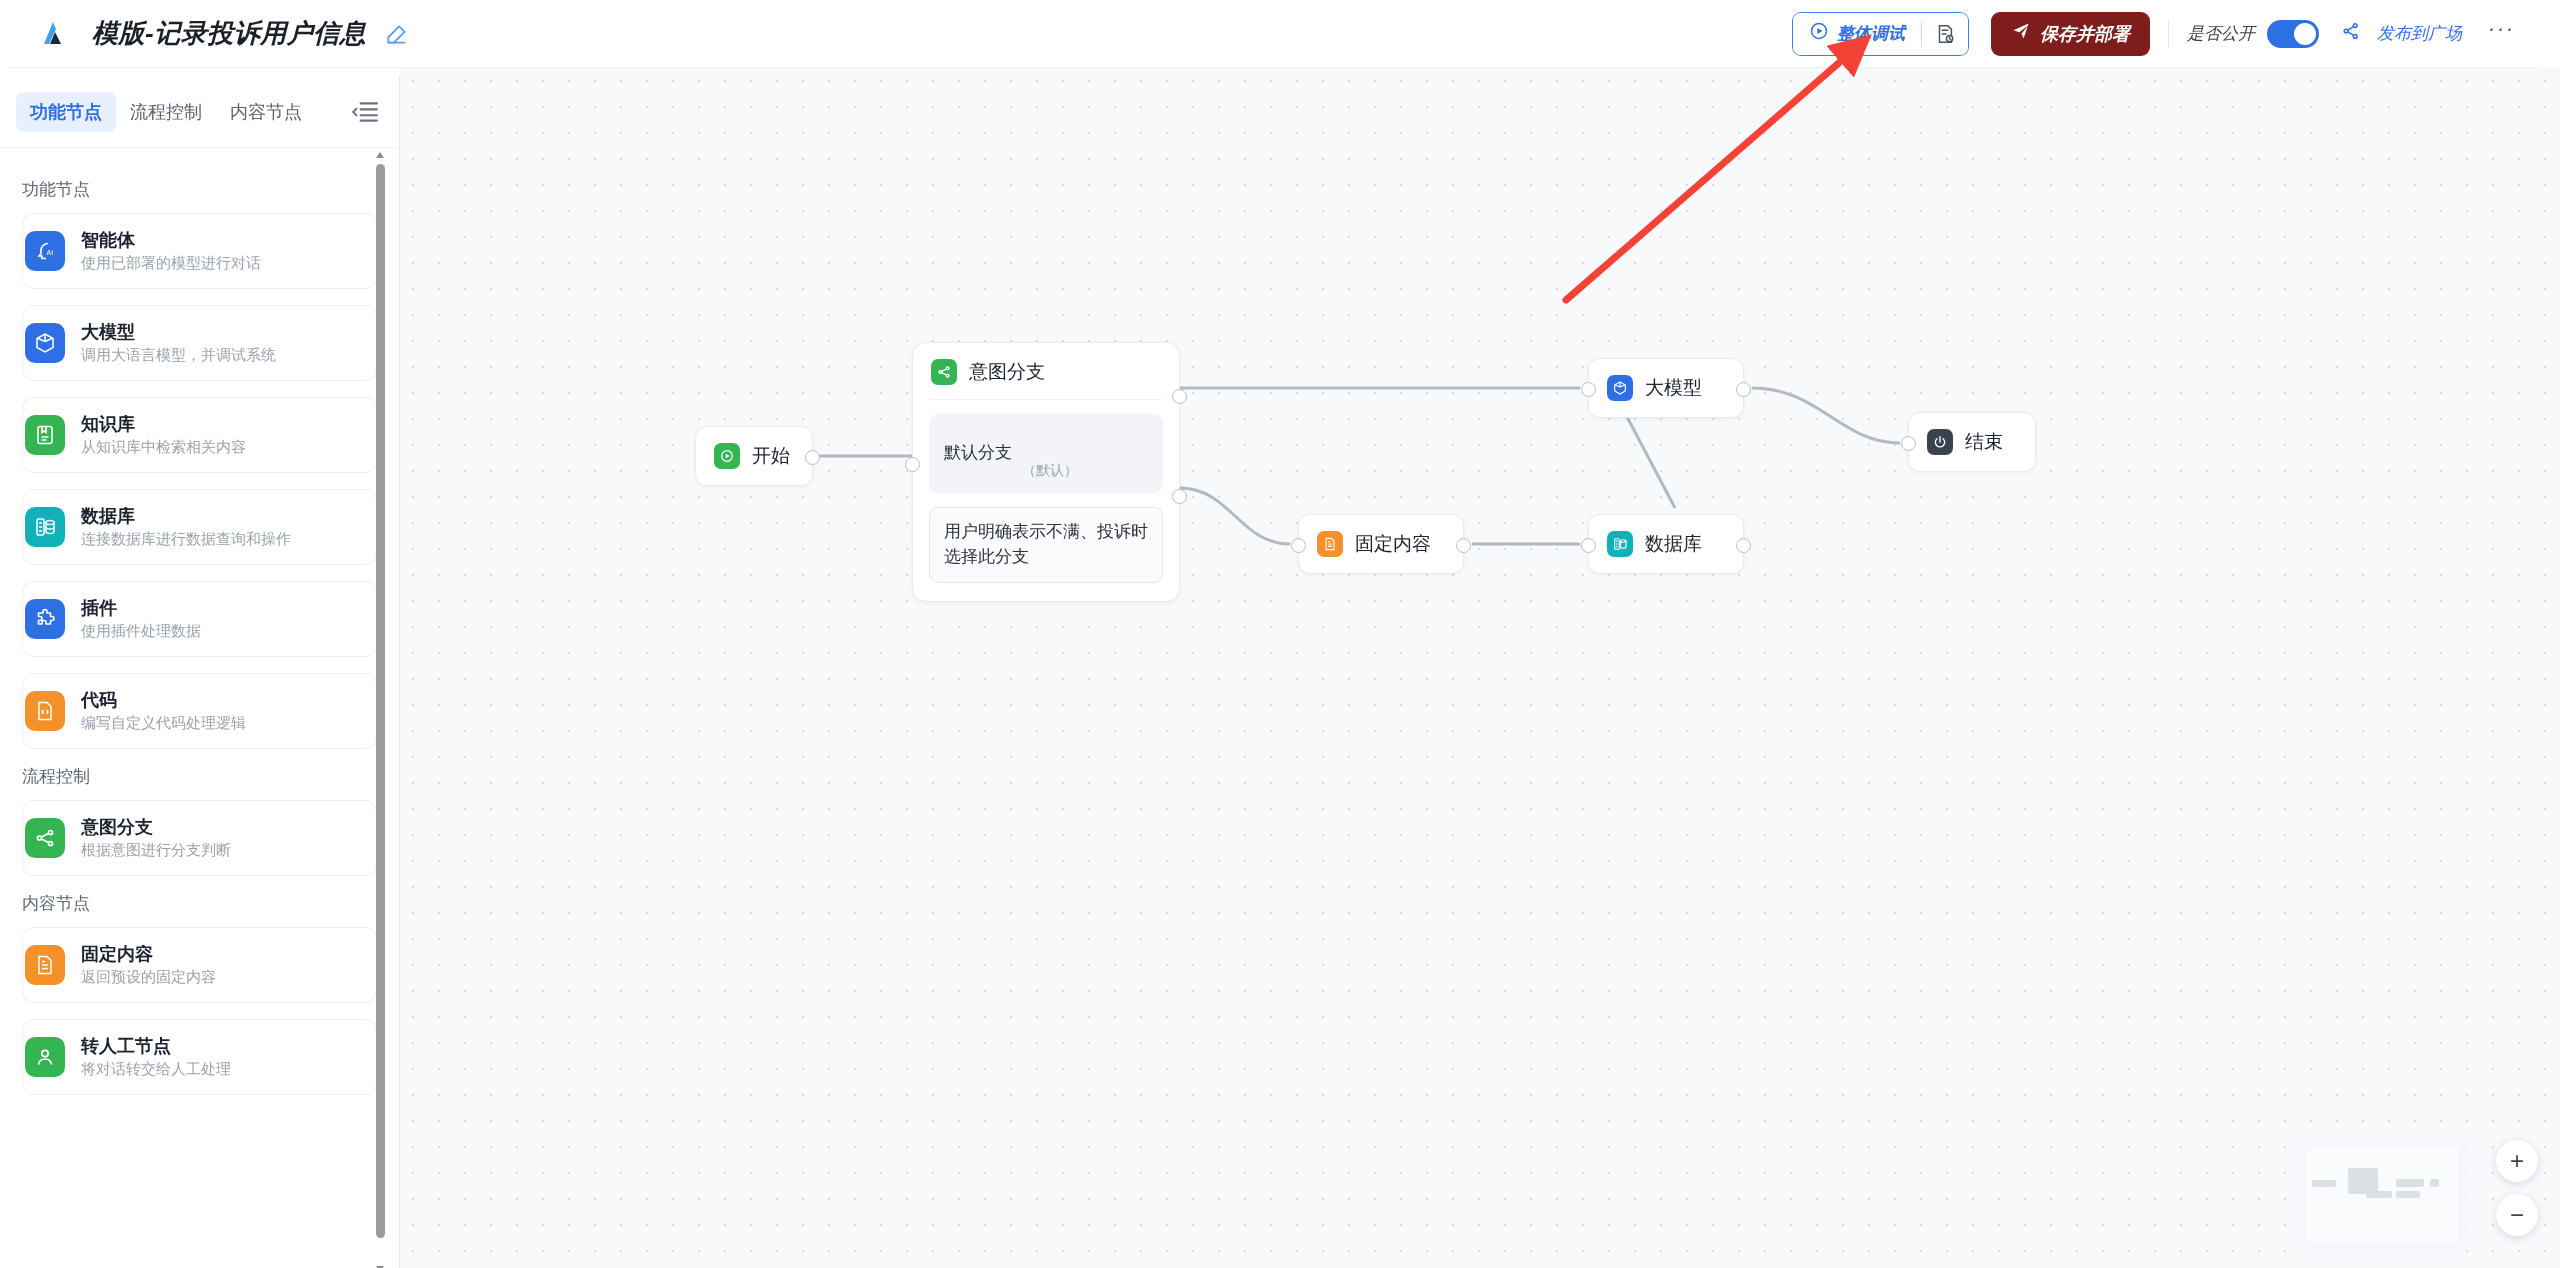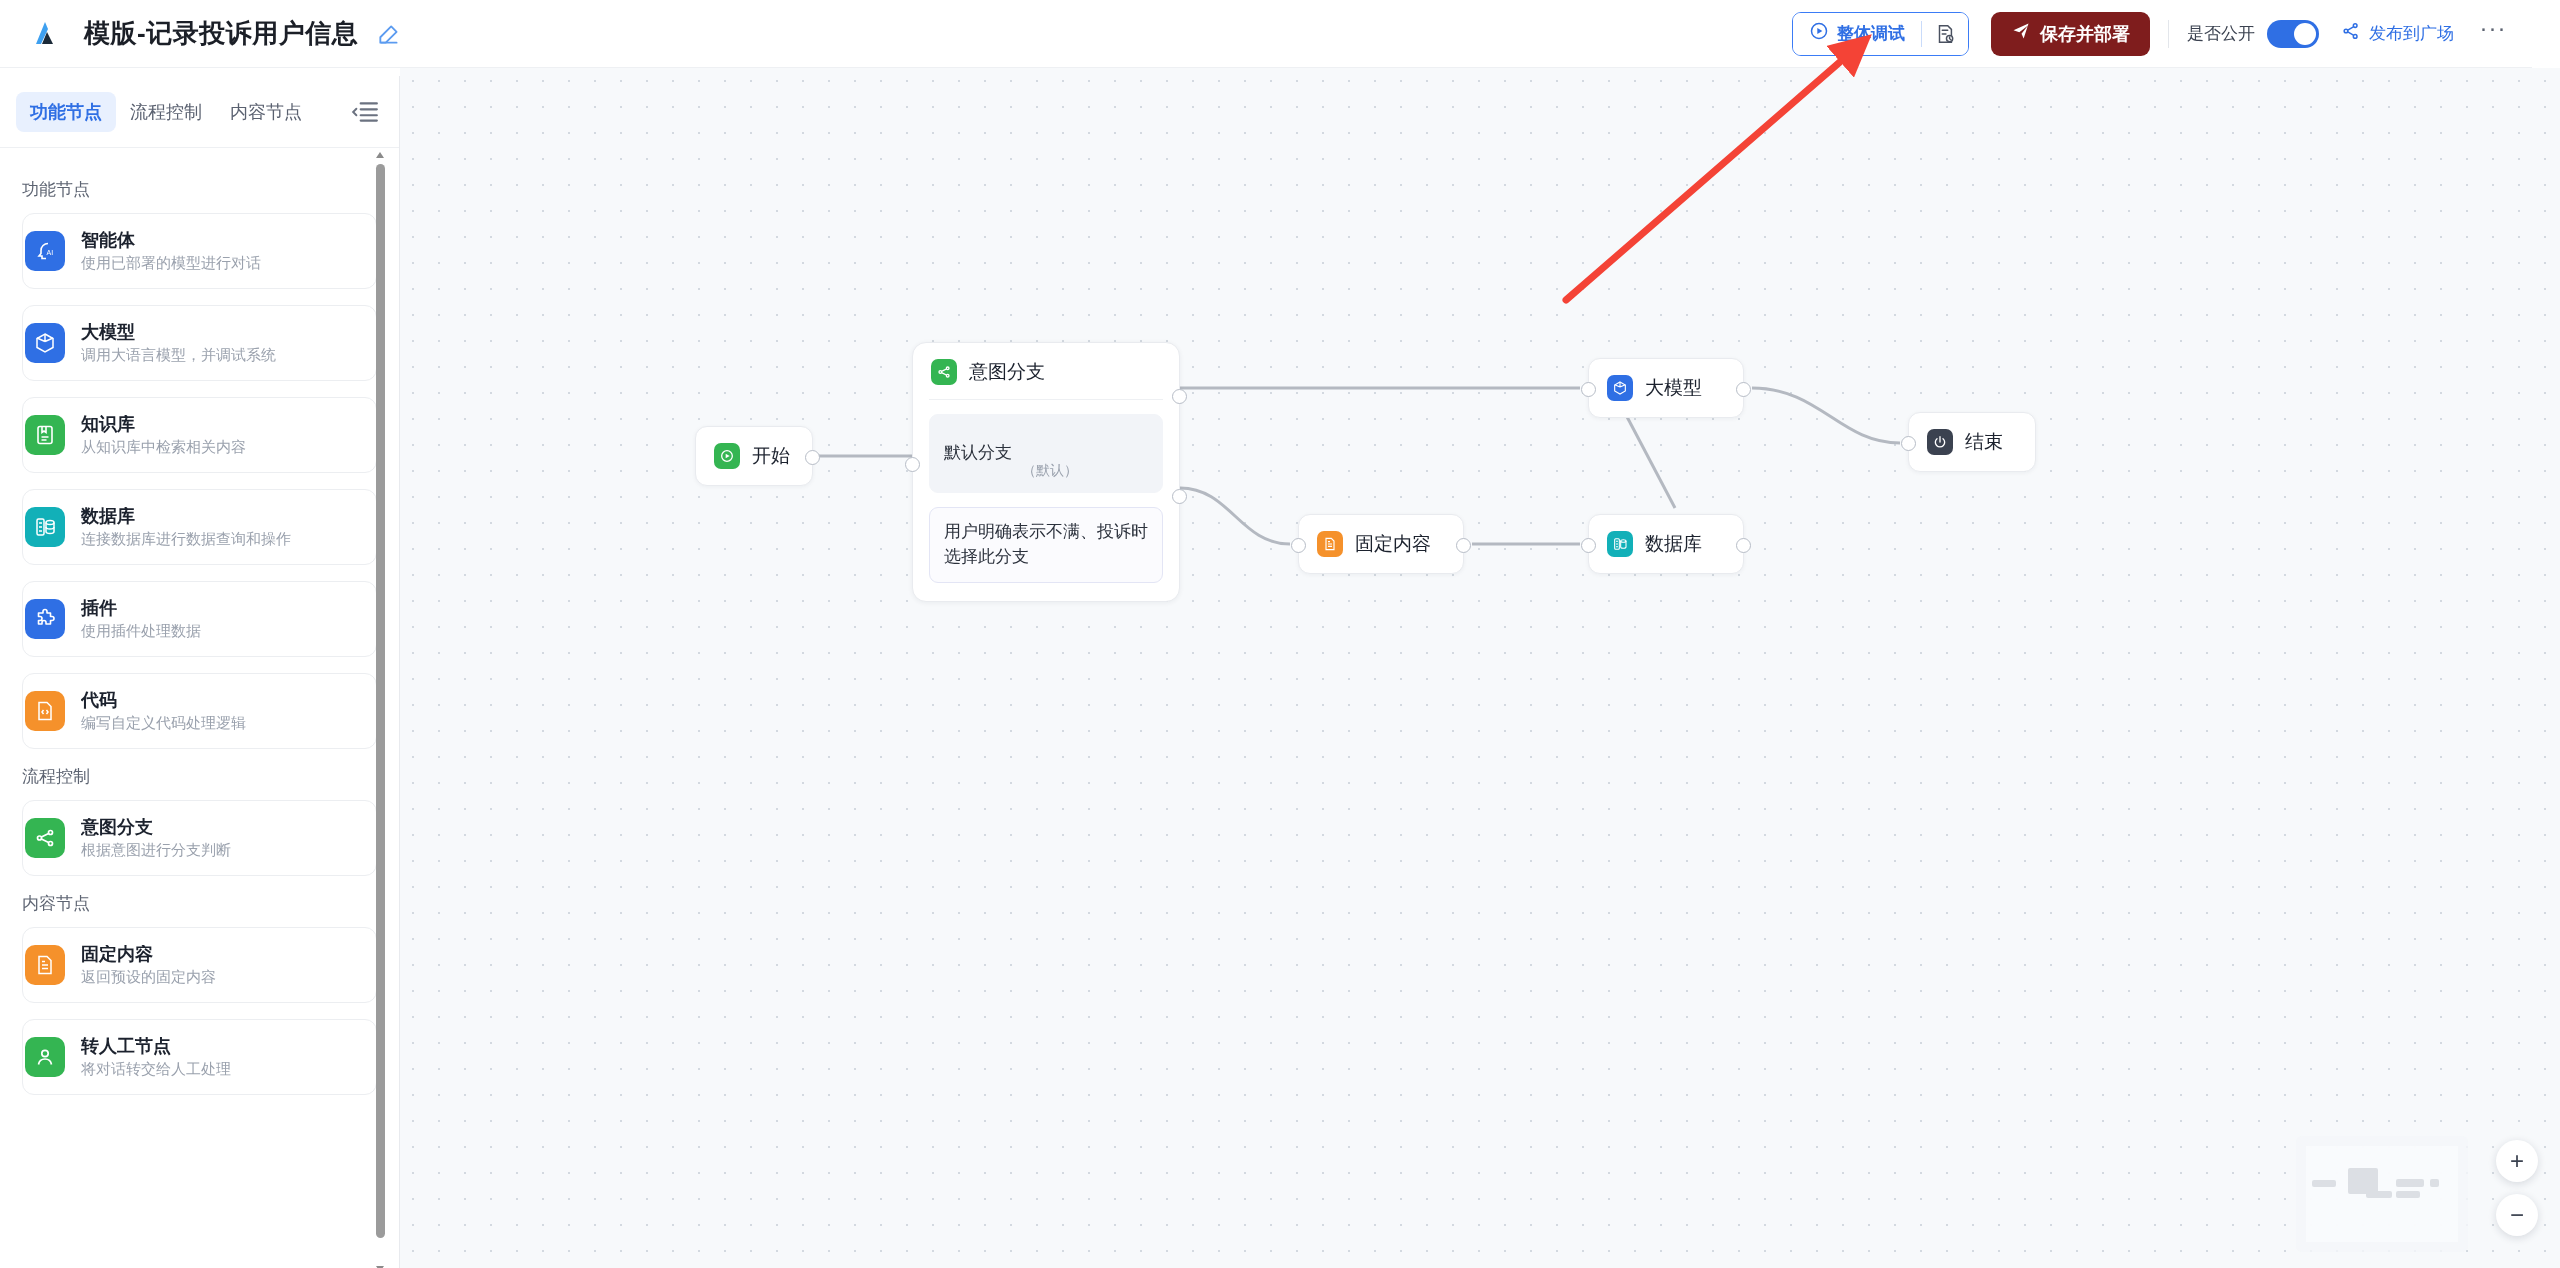--- a/index.html
+++ b/index.html
@@ -5,23 +5,23 @@
   * { box-sizing: border-box; margin: 0; padding: 0; }
   html, body {
     width: 2560px; height: 1268px;
     font-family: "Liberation Sans", "DejaVu Sans", sans-serif;
     background: #ffffff; overflow: hidden;
   }
   #app { position: relative; width: 2560px; height: 1268px; }
 
   
   .header {
-    position: absolute; top: 0; left: 0; width: 2532px; height: 68px;
+    position: absolute; top: 0; left: 8px; width: 2532px; height: 68px;
     background: #fff; display: flex; align-items: center;
-    border-bottom: 1px solid #eef0f3; z-index: 30;
+    border-bottom: 1px solid #eef0f3; z-index: 30; font-style: italic;
   }
   .logo { margin-left: 26px; width: 40px; height: 40px; display:flex; align-items:center; justify-content:center; }
   .doc-title {
     margin-left: 18px; font-size: 26px; font-weight: 700; color: #1b1f27;
     letter-spacing: .5px;
   }
   .edit-pencil { margin-left: 18px; width: 26px; height: 26px; cursor: pointer; }
   .header-right {
     margin-left: auto; display: flex; align-items: center; gap: 0px; margin-right: 22px;
   }
@@ -47,21 +47,21 @@
   .public-label { font-size: 17px; color:#3b4250; }
   .switch {
     margin-left: 12px; width: 52px; height: 28px; border-radius: 14px;
     background:#2f6fe4; position: relative; cursor: pointer;
   }
   .switch .knob {
     position:absolute; top: 3px; right: 3px; width: 22px; height: 22px;
     background:#fff; border-radius: 50%;
   }
   .share-link {
-    margin-left: 22px; display:flex; align-items:center; gap: 8px;
+    margin-left: 22px; display:flex; align-items:center; gap: 16px;
     color:#2f6fe4; font-size: 17px; cursor: pointer;
   }
   .more-btn {
     margin-left: 22px; width: 34px; height: 34px; display:flex; align-items:center;
     justify-content:center; cursor:pointer; color:#5b6270; font-size: 24px; letter-spacing:1px;
     padding-bottom: 12px;
   }
 
   
   .sidebar {

